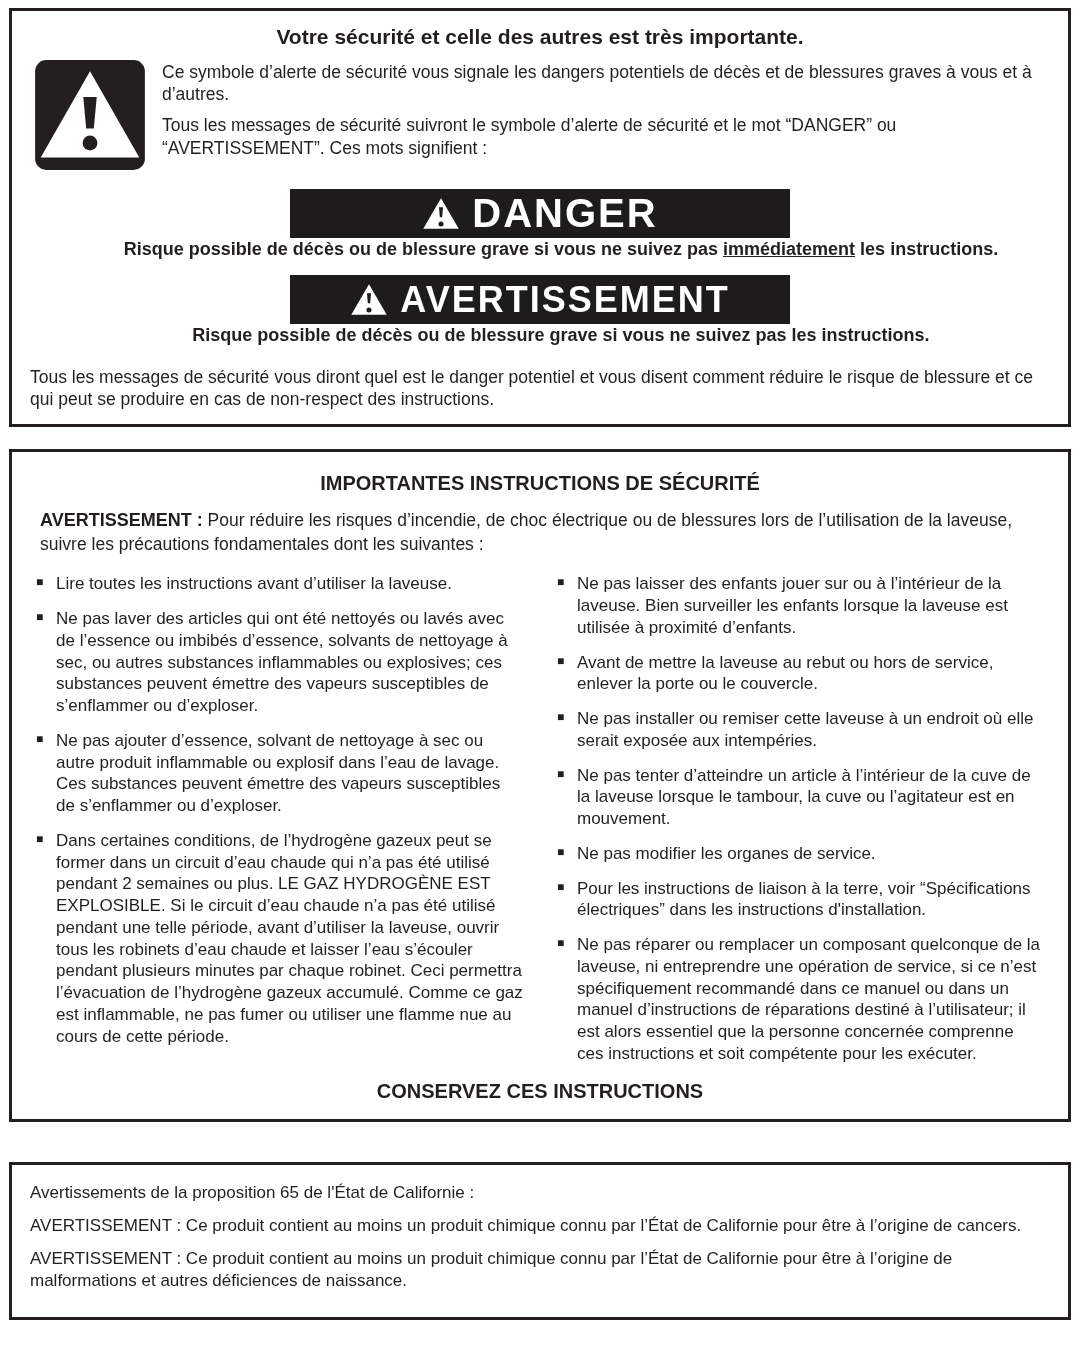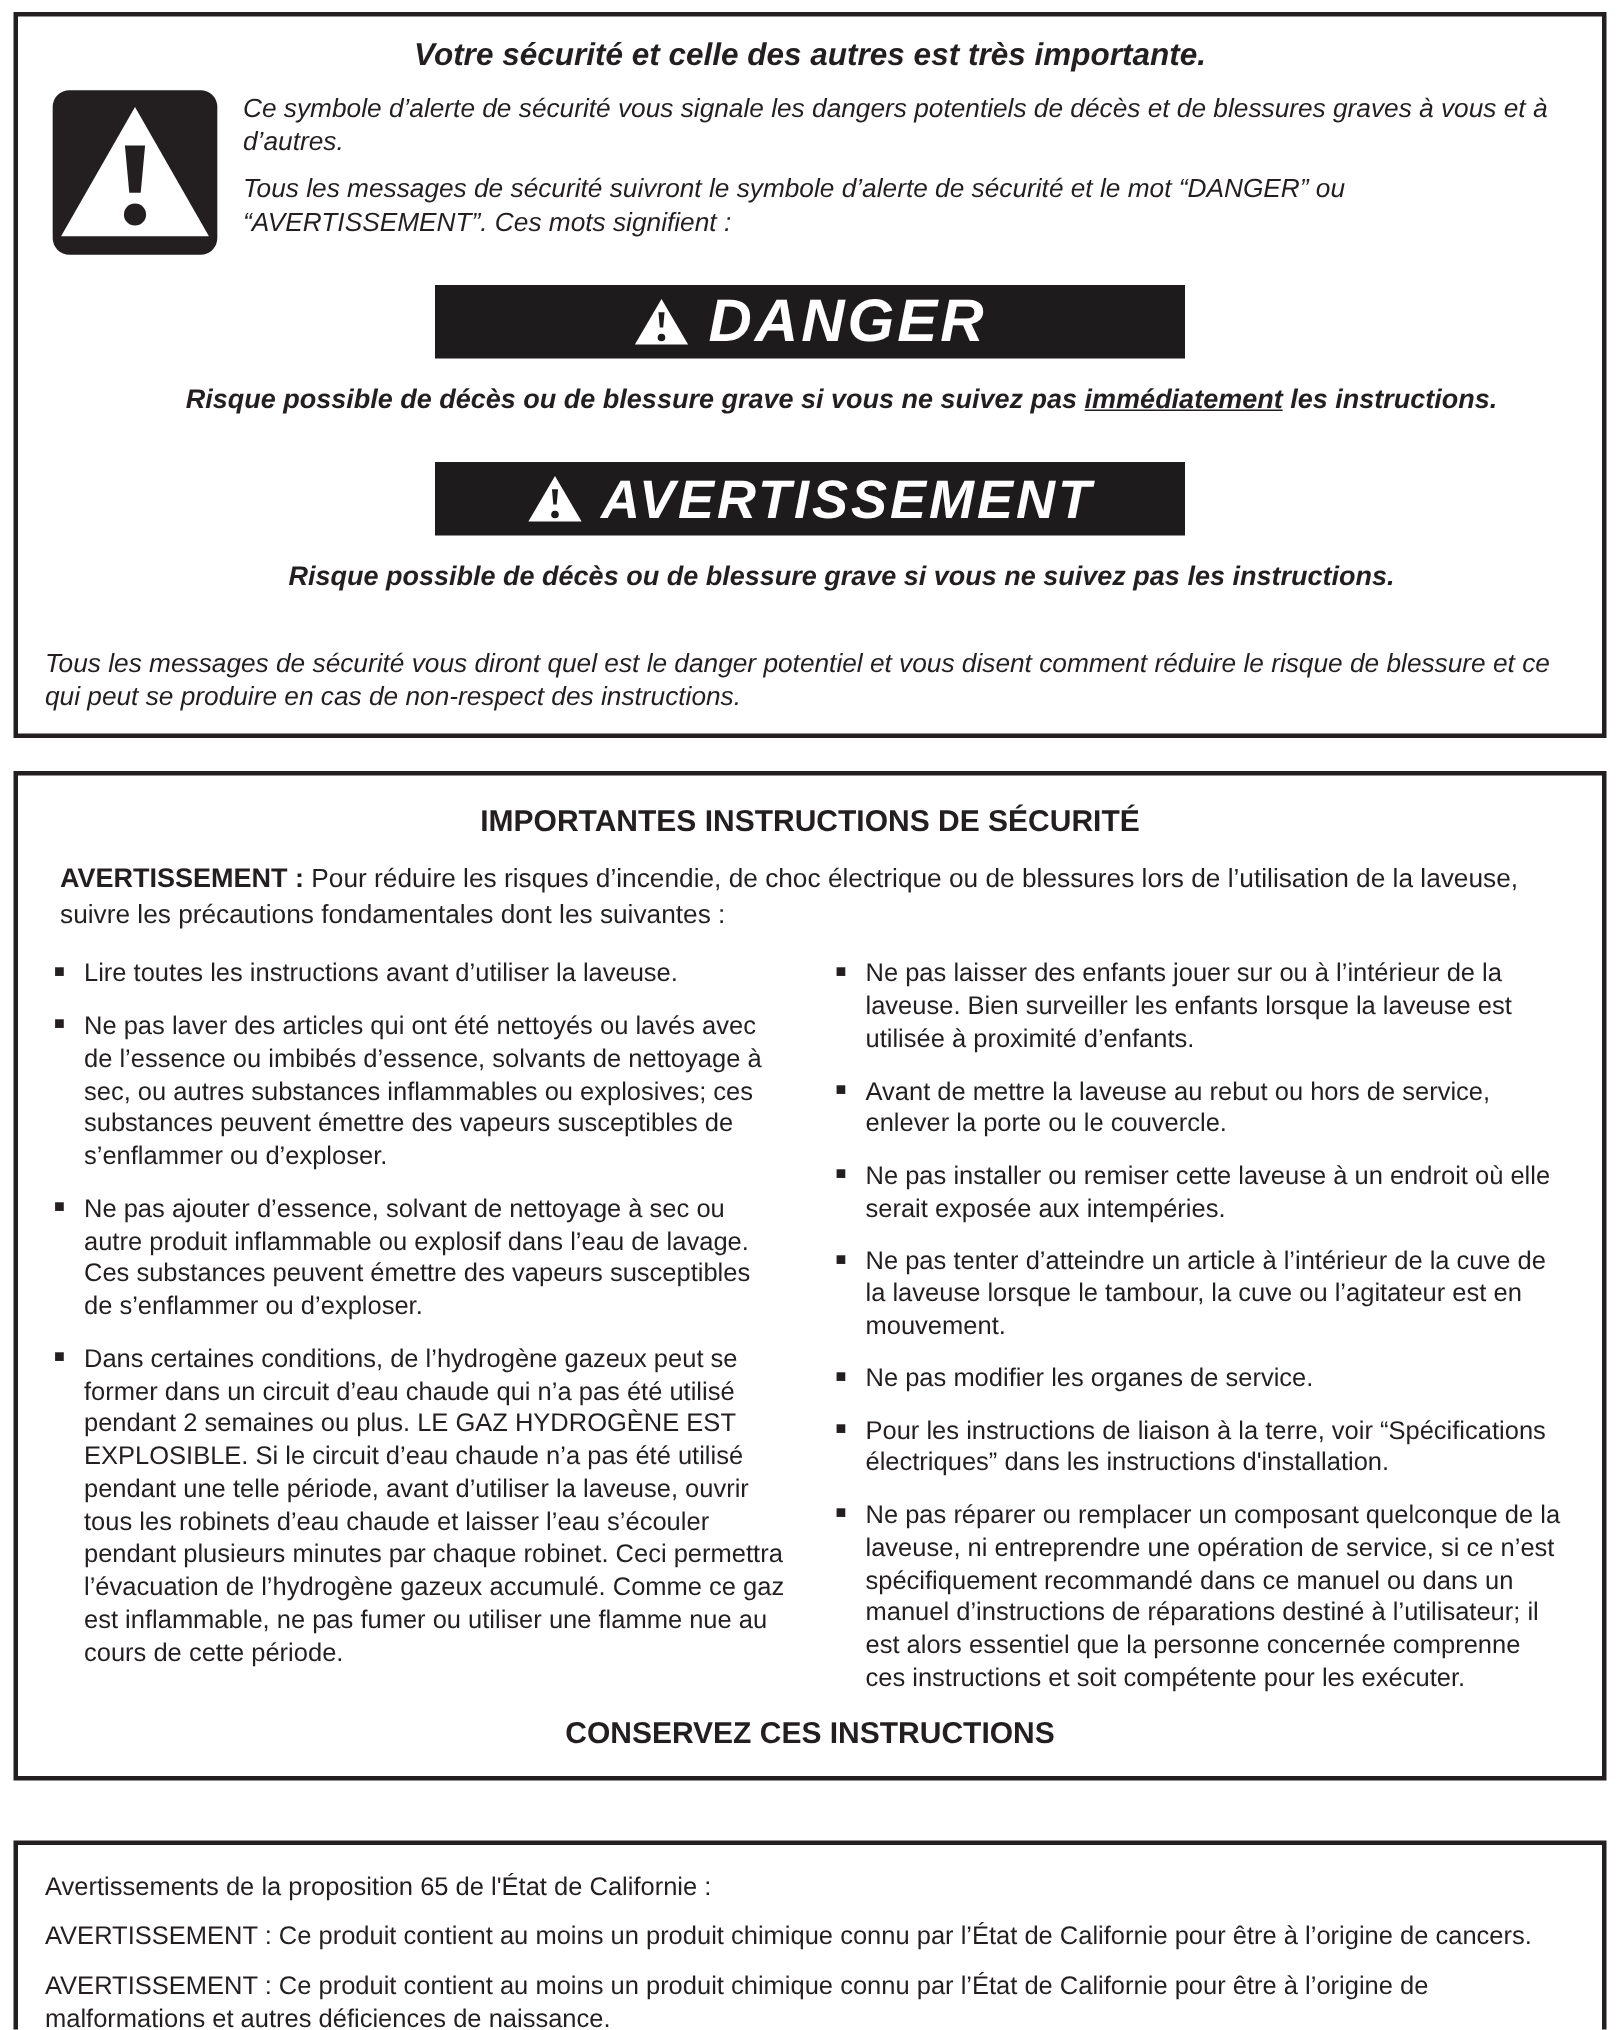--- a/index.html
+++ b/index.html
@@ -8,40 +8,40 @@
     width: 1080px;
     background: #ffffff;
     font-family: "Liberation Sans", "DejaVu Sans", sans-serif;
     color: #231f20;
   }
   .page { width: 1080px; height: 1353px; background: #ffffff; overflow: hidden; position: relative; }
 
   .box { border: 3px solid #231f20; margin: 0 9px; background: #fff; }
 
   
-  .box1 { margin-top: 8px; padding: 6px 16px 14px 16px; font-style: italic; }
+  .box1 { margin-top: 8px; padding: 6px 16px 14px 16px; }
   .center-title { text-align: center; font-size: 21px; font-weight: bold; margin: 8px 0 10px 0; }
   .body-text { font-size: 17.5px; line-height: 1.27; margin: 0 0 8px 0; }
   .intro { margin: 2px 2px 12px 2px; }
   .symbol-row { display: flex; gap: 16px; margin: 2px 2px 6px 6px; }
   .alert-symbol { flex: 0 0 112px; }
   .symbol-text { flex: 1; padding-top: 2px; }
   .symbol-text p { margin: 0 0 9px 0; }
 
   .signal-row { display: flex; align-items: center; margin: 14px 2px 0 2px; flex-direction: column; }
   .signal-banner {
     width: 500px; height: 49px; background: #1d1b1c; color: #ffffff;
     display: flex; align-items: center; justify-content: center; gap: 12px;
     flex: 0 0 auto;
   }
   .banner-icon { display: inline-flex; align-items: center; }
   .banner-label { font-weight: bold; letter-spacing: 2px; white-space: nowrap; }
   .danger-label { font-size: 40px; }
   .warning-label { font-size: 36px; }
-  .signal-desc { flex: 1; padding-left: 42px; font-weight: bold; font-size: 18px; line-height: 1.3; margin: 16px; }
+  .signal-desc { flex: 1; padding-left: 42px; font-weight: bold; font-size: 18px; line-height: 1.3; margin: 0; }
   .underlined { text-decoration: underline; }
   .footer-text { margin: 18px 2px 0 2px; }
 
   
   .box2 { margin-top: 22px; padding: 10px 22px 8px 22px; }
   .box2 .center-title { font-size: 20px; margin-top: 10px; }
   .warning-intro { font-size: 17.5px; line-height: 1.3; margin: 14px 6px 18px 6px; }
   .warning-label-inline { font-size: 18px; font-weight: bold; }
   .columns { display: flex; gap: 34px; margin: 0 2px; }
   .col { flex: 1; }

